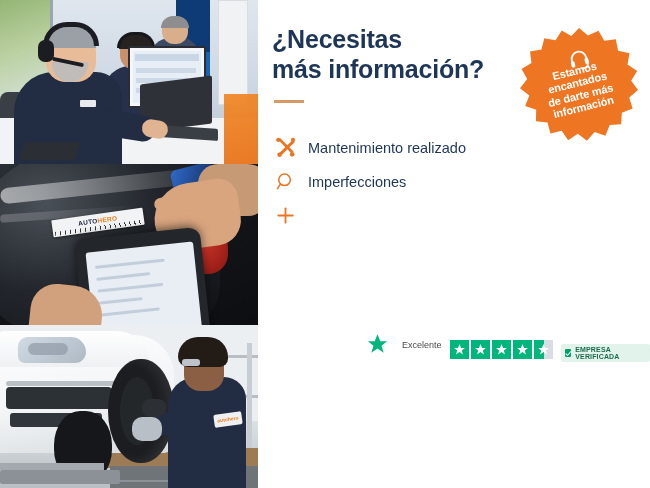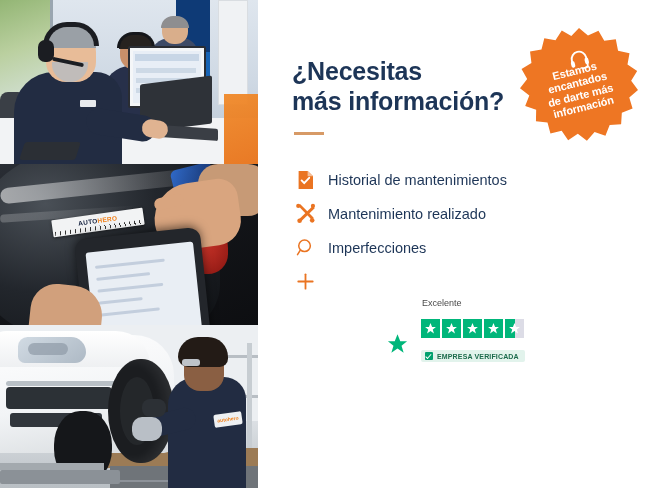--- a/index.html
+++ b/index.html
@@ -141,22 +141,21 @@
   .p3-logo    { position:absolute; right:16px; top:88px; width:28px; height:13px; background:#eef0f2; border-radius:2px;
                 transform:rotate(-8deg); font-size:5px; color:#f0821e; font-weight:bold; text-align:center; line-height:13px;
                 font-family:"Liberation Sans",sans-serif; overflow:hidden;}
 
   
   .content {
     position: relative;
     flex: 1 1 auto;
     height: 404px;
     background: #ffffff;
-    padding: 56px 0 0 14px;
-    margin-left: 20px;
+    padding: 24px 0 0 14px;
   }
 
   .heading {
     color: #1d3557;
     font-size: 25px;
     line-height: 1.2;
     font-weight: bold;
     letter-spacing: -0.2px;
     max-width: 230px;
   }
@@ -237,21 +236,21 @@
   
   .tp {
     position: absolute;
     left: 108px; bottom: 42px;
     display: flex;
     align-items: flex-end;
     gap: 12px;
   }
   .tp-logo { display: flex; align-items: center; gap: 4px; padding-bottom: 6px; }
   .tp-name { font-size: 20px; font-weight: bold; color: #191919; letter-spacing: -0.6px; }
-  .tp-right { display: flex; flex-direction: column; align-items: flex-start; gap: 8px; }
+  .tp-right { display: flex; flex-direction: row; align-items: flex-start; gap: 8px; }
   .tp-excel { font-size: 9px; color: #4a4a4a; margin-bottom: 3px; margin-left: 1px; }
   .tp-stars { display: flex; gap: 2px; }
   .tp-star {
     width: 19px; height: 19px;
     background: #00b67a;
     display: flex; align-items: center; justify-content: center;
   }
   .tp-star.half { background: linear-gradient(90deg,#00b67a 55%, #dcdce6 55%); }
   .tp-verified {
     margin-top: 4px;
@@ -393,30 +392,20 @@
       <div class="badge-text">
         <span>Estamos</span><br>
         <span>encantados</span><br>
         <span>de darte más</span><br>
         <span>información</span>
       </div>
     </div>
 
     <ul class="features">
 
-      <li class="feat">
-        <span class="feat-ico">
-          <svg width="17" height="20" viewBox="0 0 17 20">
-            <path d="M1.6 1h9.2L16 6.1V19H1.6z" fill="#ea7422" rx="1"></path>
-            <path d="M10.6 1v5.2H16" fill="#ffffff" opacity=".55"></path>
-            <path d="M4.6 10.4l2.6 2.8 5-5.4" fill="none" stroke="#ffffff" stroke-width="1.9" stroke-linecap="round" stroke-linejoin="round"></path>
-          </svg>
-        </span>
-        <span class="feat-label">Historial de mantenimientos</span>
-      </li>
 
       <li class="feat">
         <span class="feat-ico">
           <svg width="21" height="21" viewBox="0 0 22 22">
             <path d="M3 2.6l14 14.5 2.6-1.6L5.6 1.2z" fill="#ea7422"></path>
             <path d="M18.8 2.8l-14.3 14 1.8 2.6L20.6 5.5z" fill="#ea7422"></path>
             <circle cx="3.4" cy="3.1" r="2.2" fill="#ea7422"></circle>
             <circle cx="18.8" cy="3.1" r="2.2" fill="#ea7422"></circle>
             <circle cx="4.8" cy="18.6" r="2.4" fill="#ea7422"></circle>
             <circle cx="18" cy="18.2" r="2.4" fill="#ea7422"></circle>

